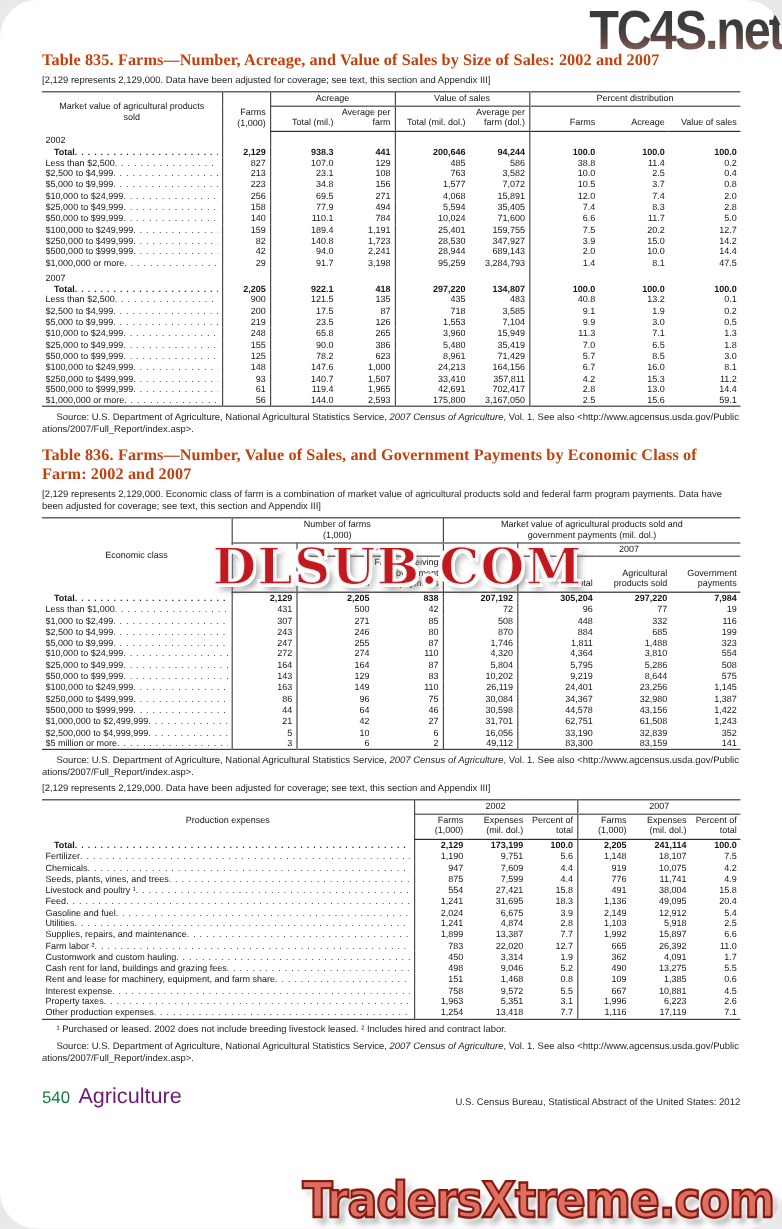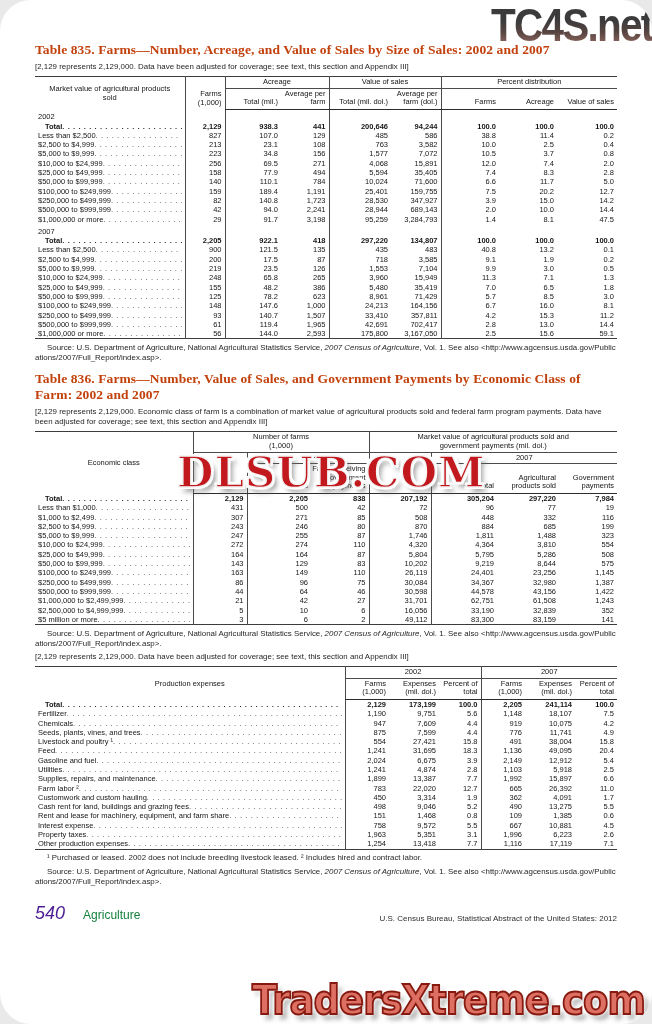--- a/index.html
+++ b/index.html
@@ -29,22 +29,22 @@
   tr.year td{padding-top:3px;}
   .leader{display:flex;align-items:baseline;overflow:hidden;}
   .leader.ind{padding-left:7px;}
   .lbl{white-space:nowrap;}
   .dots{flex:1 1 auto;overflow:hidden;white-space:nowrap;color:#2a2a2a;}
   .dots::after{content:" . . . . . . . . . . . . . . . . . . . . . . . . . . . . . . . . . . . . . . . . . . . . . . . . . . . . . . . . . . . . . . . . . . . . . . . . . . . .";letter-spacing:.6px;}
 
   .t836wrap{position:relative;}
 
   .footer{display:flex;justify-content:space-between;align-items:flex-start;margin-top:16px;}
-  .footer .pagenum{font-size:18px;color:#4c1d95;font-style:italic;}
-  .footer .section{font-size:12px;color:#15803d;margin-left:18px;}
+  .footer .pagenum{font-size:14px;color:#15803d;}
+  .footer .section{font-size:18px;color:#701a75;margin-left:7px;}
   .footer .credit{font-size:8px;color:#2d2d2d;margin-top:11px;}
 
   .wm-top{position:absolute;top:2px;right:0px;z-index:5;pointer-events:none;
         font-family:"Liberation Sans",sans-serif;font-weight:bold;font-size:46px;line-height:46px;
         letter-spacing:-2px;transform:scaleX(.88);transform-origin:100% 0;
         background:linear-gradient(#2d2d2d 40%,#4a3733 65%,#96655a 100%);
         -webkit-background-clip:text;background-clip:text;color:transparent;opacity:.93;}
   .wm-mid{position:absolute;top:24px;left:142px;z-index:5;pointer-events:none;
         font-family:"DejaVu Serif",serif;font-weight:bold;font-size:42px;line-height:36px;
         letter-spacing:1px;color:#c2191f;-webkit-text-stroke:1.3px #f3f3f3;
@@ -385,21 +385,21 @@
             <td>1.3</td>
           </tr>
           <tr>
             <td class="stub">
               <div class="leader">
                 <span class="lbl">$25,000 to $49,999</span>
                 <span class="dots"></span>
               </div>
             </td>
             <td class="vl">155</td>
-            <td class="vl">48.2</td>
+            <td class="vl">90.0</td>
             <td>386</td>
             <td class="vl">5,480</td>
             <td>35,419</td>
             <td class="vl">7.0</td>
             <td>6.5</td>
             <td>1.8</td>
           </tr>
           <tr>
             <td class="stub">
               <div class="leader">

